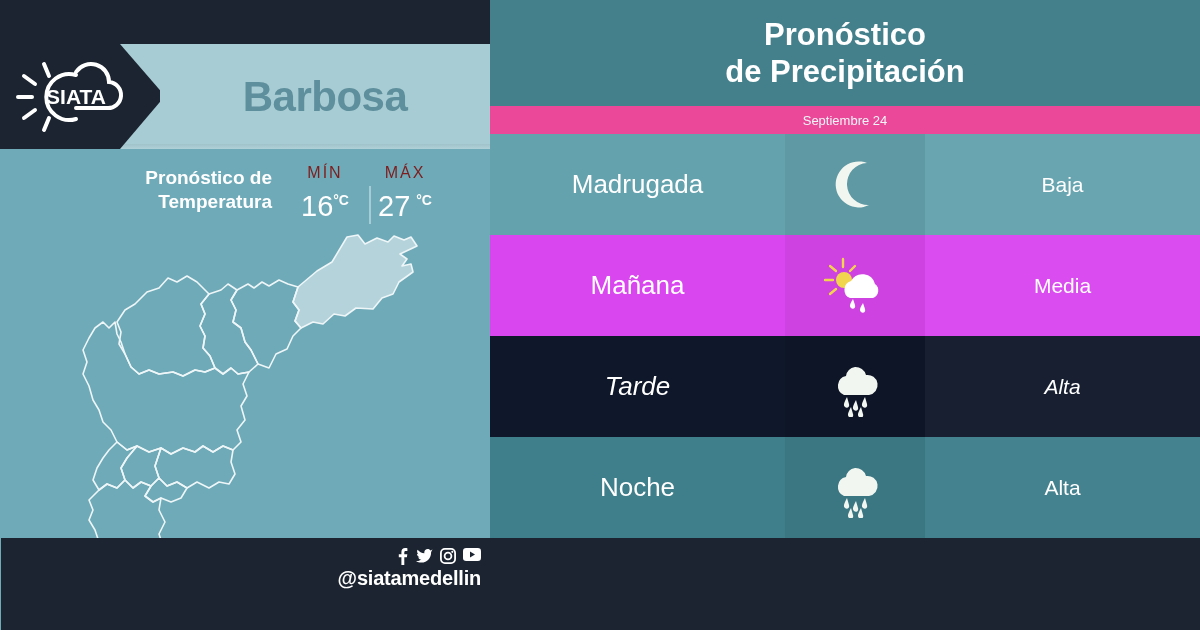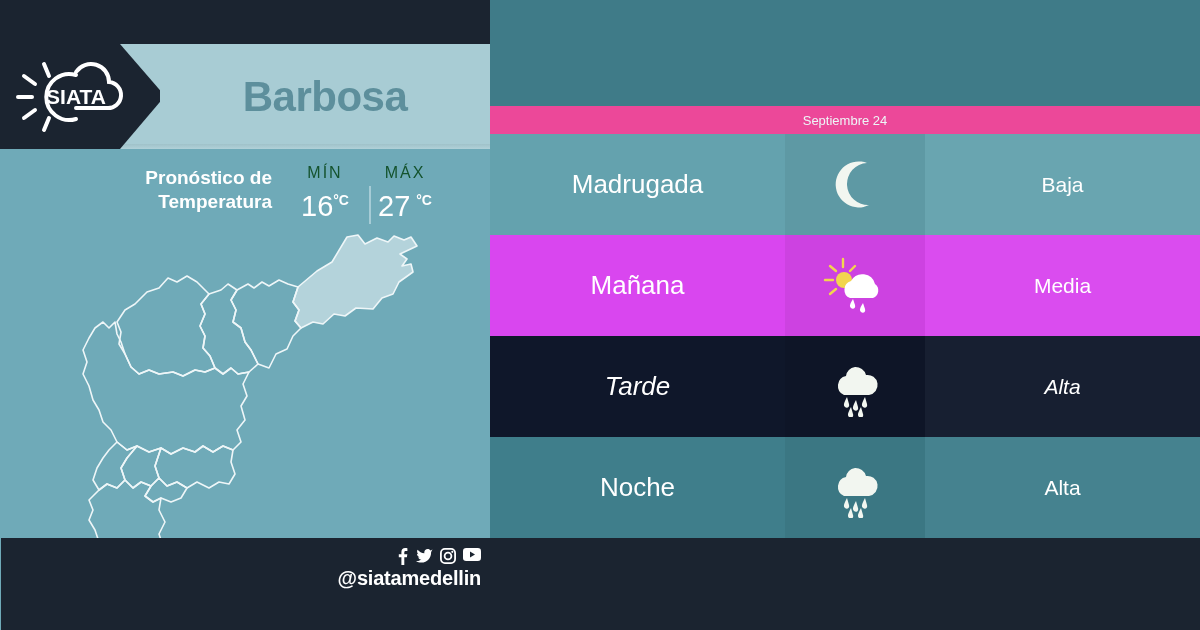--- a/index.html
+++ b/index.html
@@ -20,21 +20,21 @@
 
   .city-name { position:absolute; left:160px; top:0; width:330px; height:105px;
       display:flex; align-items:center; justify-content:center;
       font-size:42px; font-weight:bold; color:#5d8f9c; letter-spacing:-0.5px; }
 
   .temp-block { position:absolute; left:0; top:118px; width:490px; height:72px; }
   .temp-title { position:absolute; left:62px; top:4px; width:210px; text-align:right;
       font-size:19px; font-weight:bold; color:#ffffff; line-height:24px; }
   .minmax { position:absolute; left:285px; top:2px; width:170px; display:flex; }
   .mm-col { width:80px; text-align:center; position:relative; }
-  .mm-label { font-size:16px; color:#14532d; letter-spacing:2px; font-weight:300; }
+  .mm-label { font-size:16px; color:#7f1d1d; letter-spacing:2px; font-weight:300; }
   .mm-val { font-size:29px; color:#ffffff; font-weight:300; line-height:34px; margin-top:1px; }
   .mm-val sup { font-size:14px; font-weight:bold; vertical-align:super; }
   .mm-div { position:absolute; left:84px; top:22px; width:2px; height:38px; background:#a6ccd6; }
   .mm-col.max .mm-val sup { margin-left:6px; }
 
   .map-wrap { position:absolute; left:55px; top:180px; width:400px; height:358px; }
   .map-wrap svg { display:block; width:100%; height:100%; }
   .north { position:absolute; left:272px; top:333px; width:40px; text-align:center; color:#fff; }
   .north-arrow { width:0;height:0;border-left:9px solid transparent;border-right:9px solid transparent;
       border-bottom:16px solid #fff; margin:0 auto 1px; }
@@ -152,20 +152,26 @@
         </g>
       </svg>
       <div class="north">
         <div class="north-arrow"></div>
         <div class="north-label">N</div>
       </div>
     </div>
   </div>
 
   <div class="right-panel">
+    <div class="right-header">
+      <div class="fc-title">
+        <span>Pronóstico</span><br>
+        <span>de Precipitación</span>
+      </div>
+    </div>
     <div class="date-bar">
       <span class="date-text">Septiembre 24</span>
     </div>
 
     <div class="rows">
 
       <div class="frow r0">
         <div class="cell-label">Madrugada</div>
         <div class="cell-icon">
           <svg class="wicon" viewBox="0 0 66 60">

